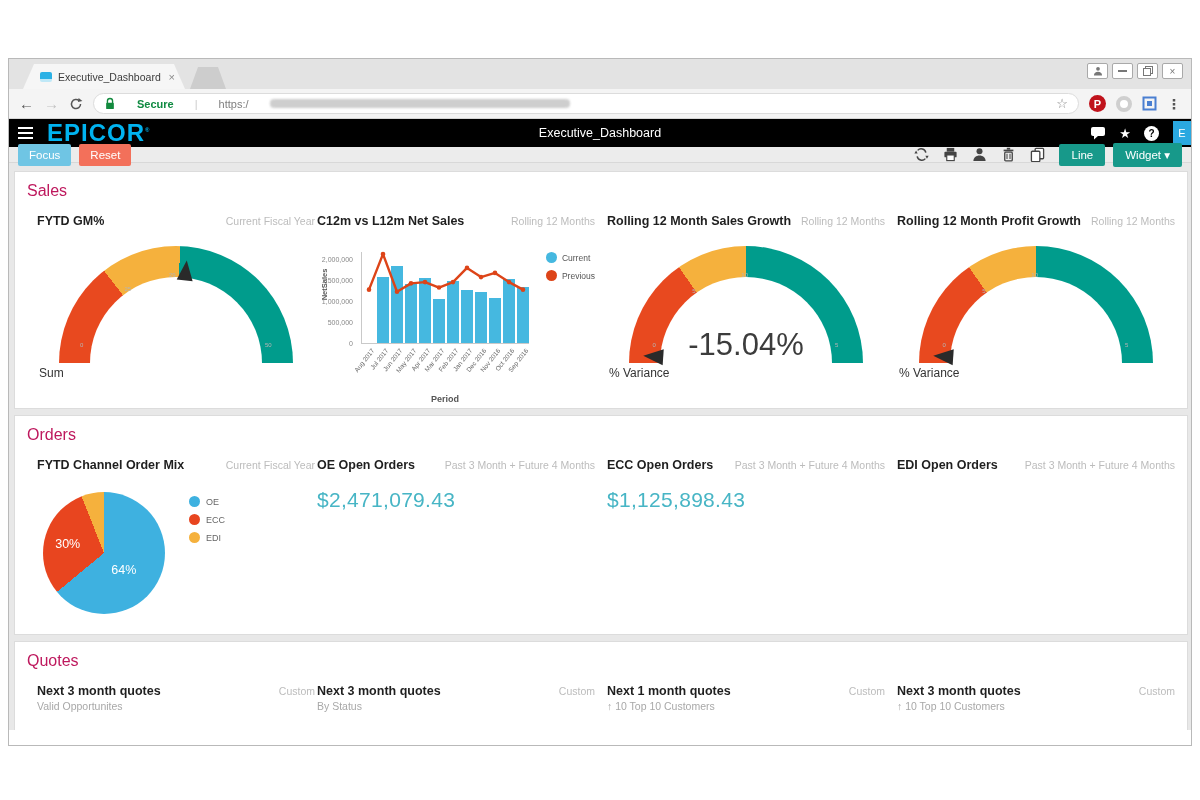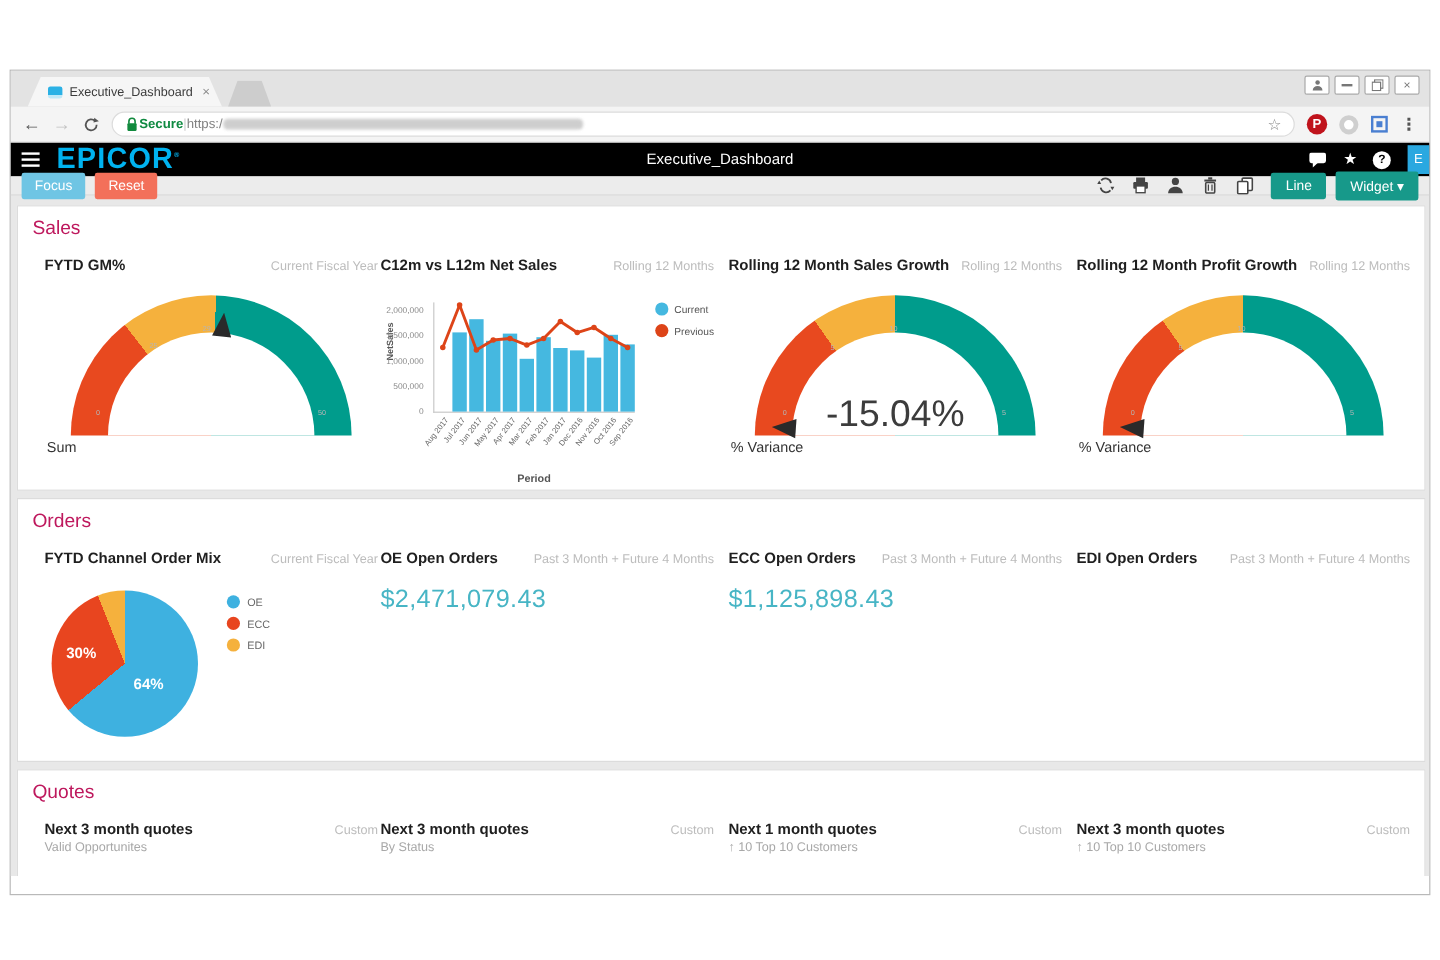--- a/index.html
+++ b/index.html
@@ -19,21 +19,21 @@
   .winbtns { position:absolute; right:8px; top:4px; display:flex; gap:4px; }
   .winbtn { width:21px; height:16px; border:1px solid #a9a9a9; border-radius:2px; background:#fff;
             display:flex; align-items:center; justify-content:center; color:#777; font-size:10px; }
   .minbar { width:9px; height:2px; background:#777; }
   .restore-svg, .person-svg { display:block; }
 
   
   .urlbar { height:30px; background:#f4f4f4; border-bottom:1px solid #d6d6d6; display:flex; align-items:center; padding:0 10px; gap:10px; }
   .nav-back { font-size:15px; color:#555; }
   .nav-fwd { font-size:15px; color:#c2c2c2; }
-  .urlbox { flex:1; height:21px; background:#fff; border:1px solid #dcdcdc; border-radius:11px; display:flex; align-items:center; padding:0 10px; gap:0; }
+  .urlbox { flex:1; height:21px; background:#fff; border:1px solid #dcdcdc; border-radius:11px; display:flex; align-items:center; padding:0 10px; gap:21px; }
   .secure { color:#0f8a41; font-size:11px; font-weight:bold; }
   .urlsep { color:#ccc; font-size:11px; }
   .proto { color:#808080; font-size:11px; }
   .smudge { width:300px; height:9px; background:#c6c6c6; border-radius:4px; filter:blur(1.3px); opacity:.85; }
   .bookmark-star { margin-left:auto; color:#8a8a8a; font-size:13px; }
   .ext-pinterest { width:17px; height:17px; border-radius:50%; background:#c0131c; color:#fff; font-size:11px; font-weight:bold;
                    display:flex; align-items:center; justify-content:center; }
   .ext-circle { width:16px; height:16px; border-radius:50%; background:#fff; border:4px solid #cfcfcf; }
   .kebab { color:#555; font-size:14px; font-weight:bold; }
 
@@ -100,21 +100,21 @@
               transform:rotate(-52deg); transform-origin:100% 0; }
   .bl-xlabel { position:absolute; left:44px; width:168px; top:166px; text-align:center; font-size:9px; font-weight:bold; color:#555; }
   .bl-legend { position:absolute; right:0; top:24px; }
   .bl-litem { display:flex; align-items:center; gap:5px; margin-bottom:7px; }
   .bl-ldot { width:11px; height:11px; border-radius:50%; }
   .bl-ltext { font-size:8.5px; color:#555; }
 
   
   .pie-wrap { position:relative; margin-top:14px; height:140px; }
   .pie { position:absolute; left:6px; top:6px; width:122px; height:122px; border-radius:50%; }
-  .pie-label { position:absolute; color:#fff; font-size:12.5px; font-weight:bold; }
+  .pie-label { position:absolute; color:#fff; font-size:12.5px; font-weight:normal; }
   .pie-legend { position:absolute; left:152px; top:10px; }
   .pie-litem { display:flex; align-items:center; gap:6px; margin-bottom:7px; }
   .pie-ldot { width:11px; height:11px; border-radius:50%; }
   .pie-ltext { font-size:9px; color:#666; }
 
   
   .money { margin-top:16px; font-size:21px; color:#47b5c5; letter-spacing:.3px; }
 
   
   .slivers { position:relative; height:30px; margin-top:14px; }

